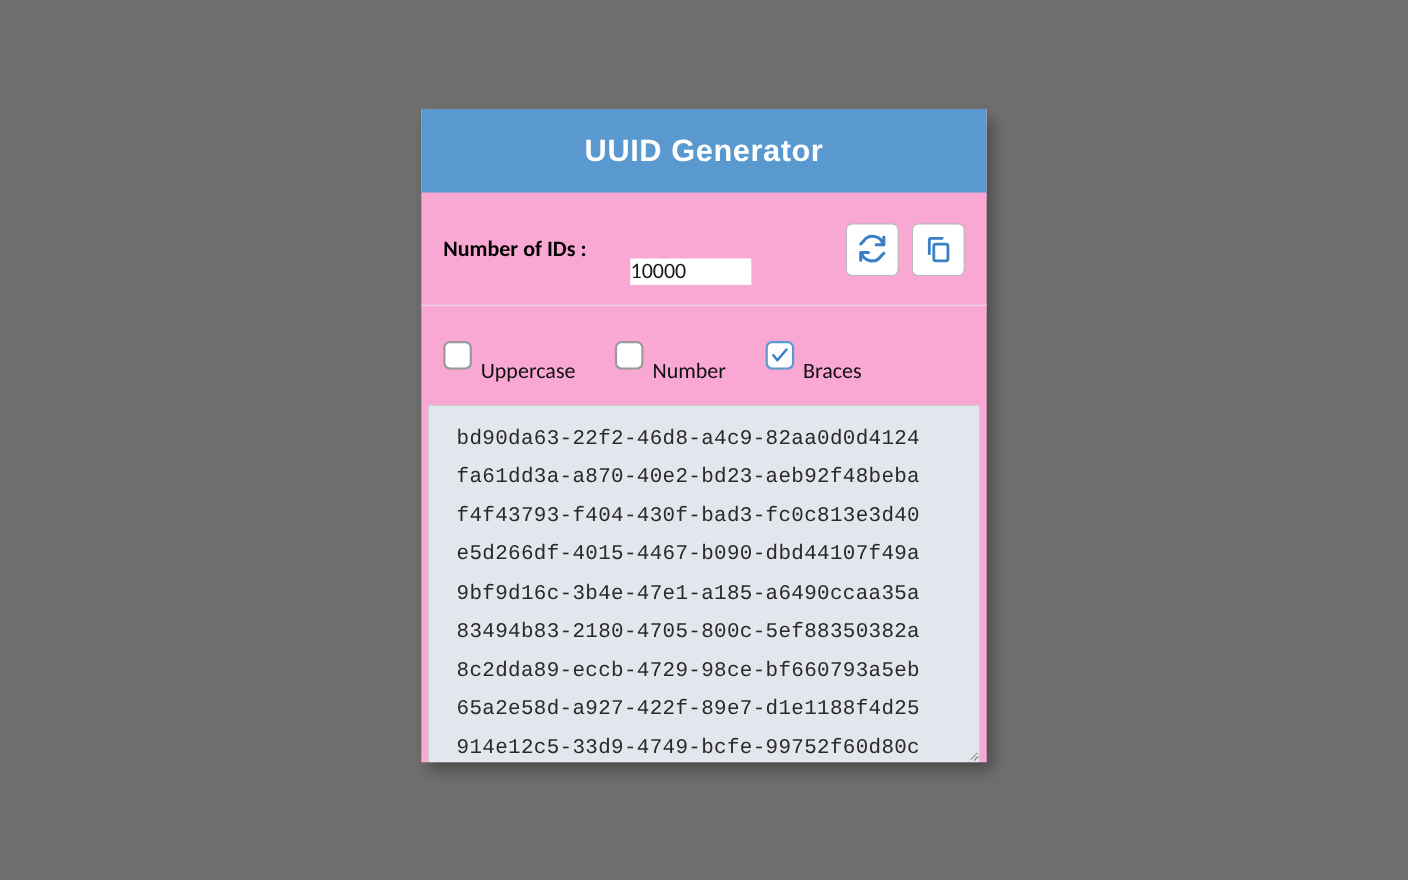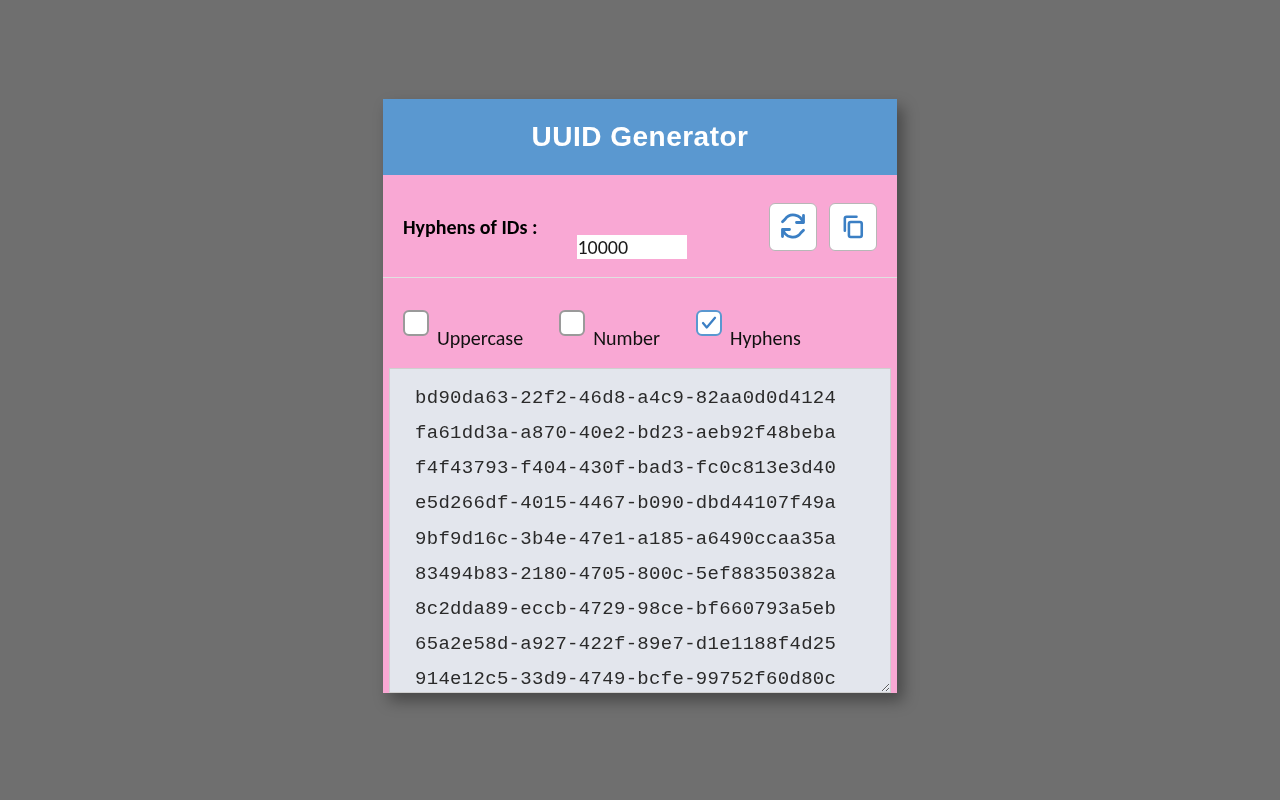--- a/index.html
+++ b/index.html
@@ -127,21 +127,21 @@
 </style>
 </head>
 <body>
 
 <div class="card">
   <div class="header">
     <span>UUID Generator</span>
   </div>
 
   <div class="controls-row">
-    <span class="label-num">Hyphens of IDs :</span>
+    <span class="label-num">Number of IDs :</span>
     <input class="num-input" type="text" value="10000" style="">
     <div class="spacer"></div>
     <button class="icon-btn">
       <span>
         <svg viewBox="0 0 24 24" fill="none" stroke="#3b7fc4" stroke-width="2.4" stroke-linecap="round" stroke-linejoin="round">
           <path d="M21 3v6h-6"></path>
           <path d="M3 21v-6h6"></path>
           <path d="M20.5 9A8.5 8.5 0 0 0 5.2 6.2L3 8.4"></path>
           <path d="M3.5 15a8.5 8.5 0 0 0 15.3 2.8l2.2-2.2"></path>
         </svg>
@@ -169,21 +169,21 @@
         
       </span>
       <span class="cb-label">Number</span>
     </label>
     <label class="checkbox-wrap">
       <span class="cb checked">
         <svg viewBox="0 0 24 24" fill="none" stroke="#3b7fc4" stroke-width="3" stroke-linecap="round" stroke-linejoin="round">
             <polyline points="4 12 9 18 20 5"></polyline>
           </svg>
       </span>
-      <span class="cb-label">Hyphens</span>
+      <span class="cb-label">Braces</span>
     </label>
   </div>
 
   <div class="output-wrap">
     <textarea class="output" spellcheck="false" style="">bd90da63-22f2-46d8-a4c9-82aa0d0d4124
 fa61dd3a-a870-40e2-bd23-aeb92f48beba
 f4f43793-f404-430f-bad3-fc0c813e3d40
 e5d266df-4015-4467-b090-dbd44107f49a
 9bf9d16c-3b4e-47e1-a185-a6490ccaa35a
 83494b83-2180-4705-800c-5ef88350382a

